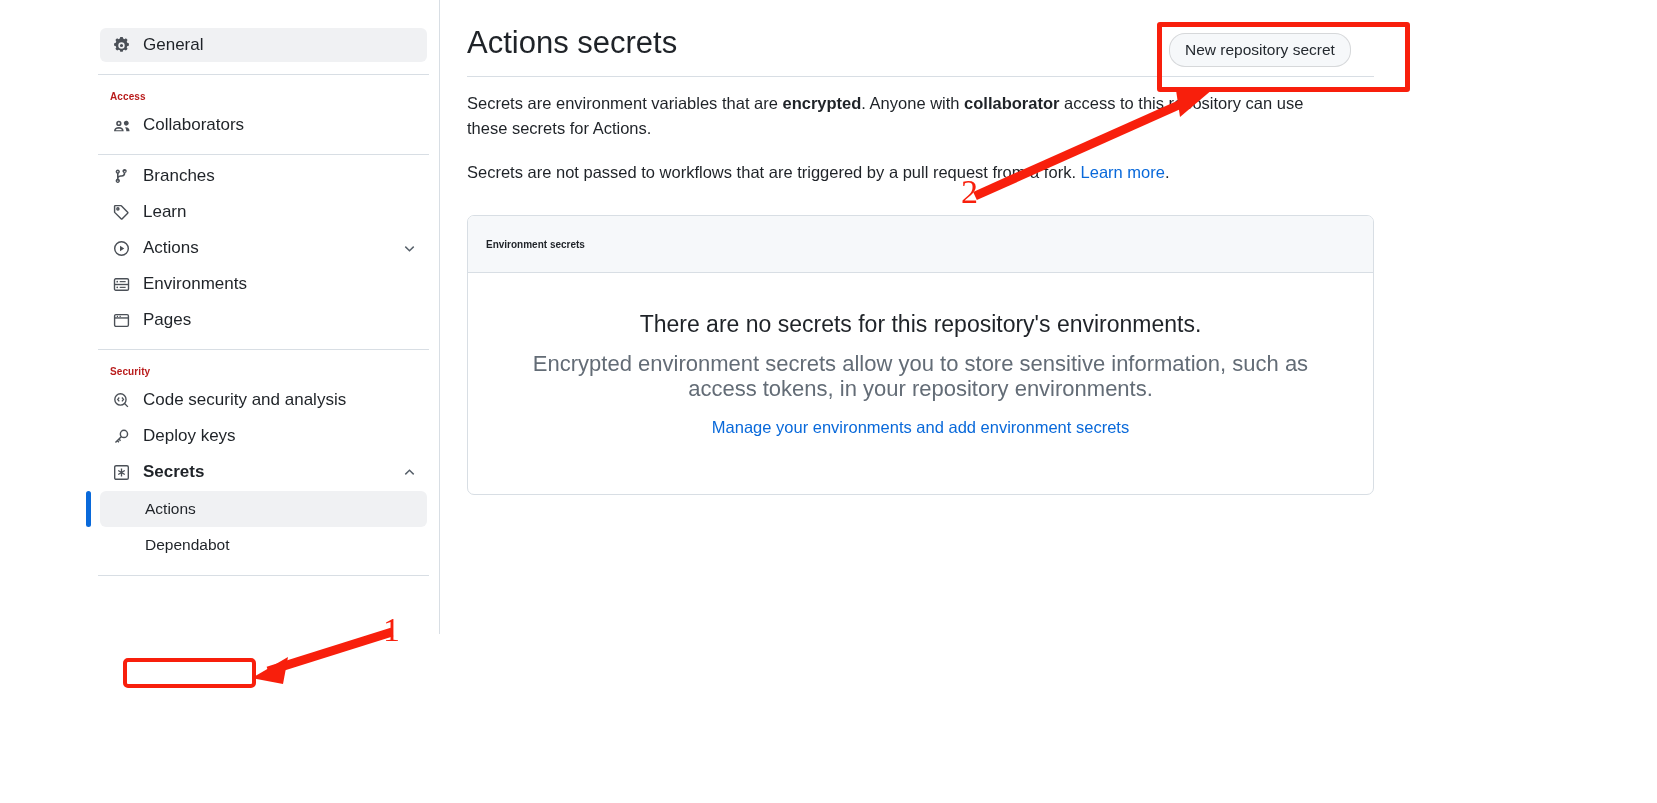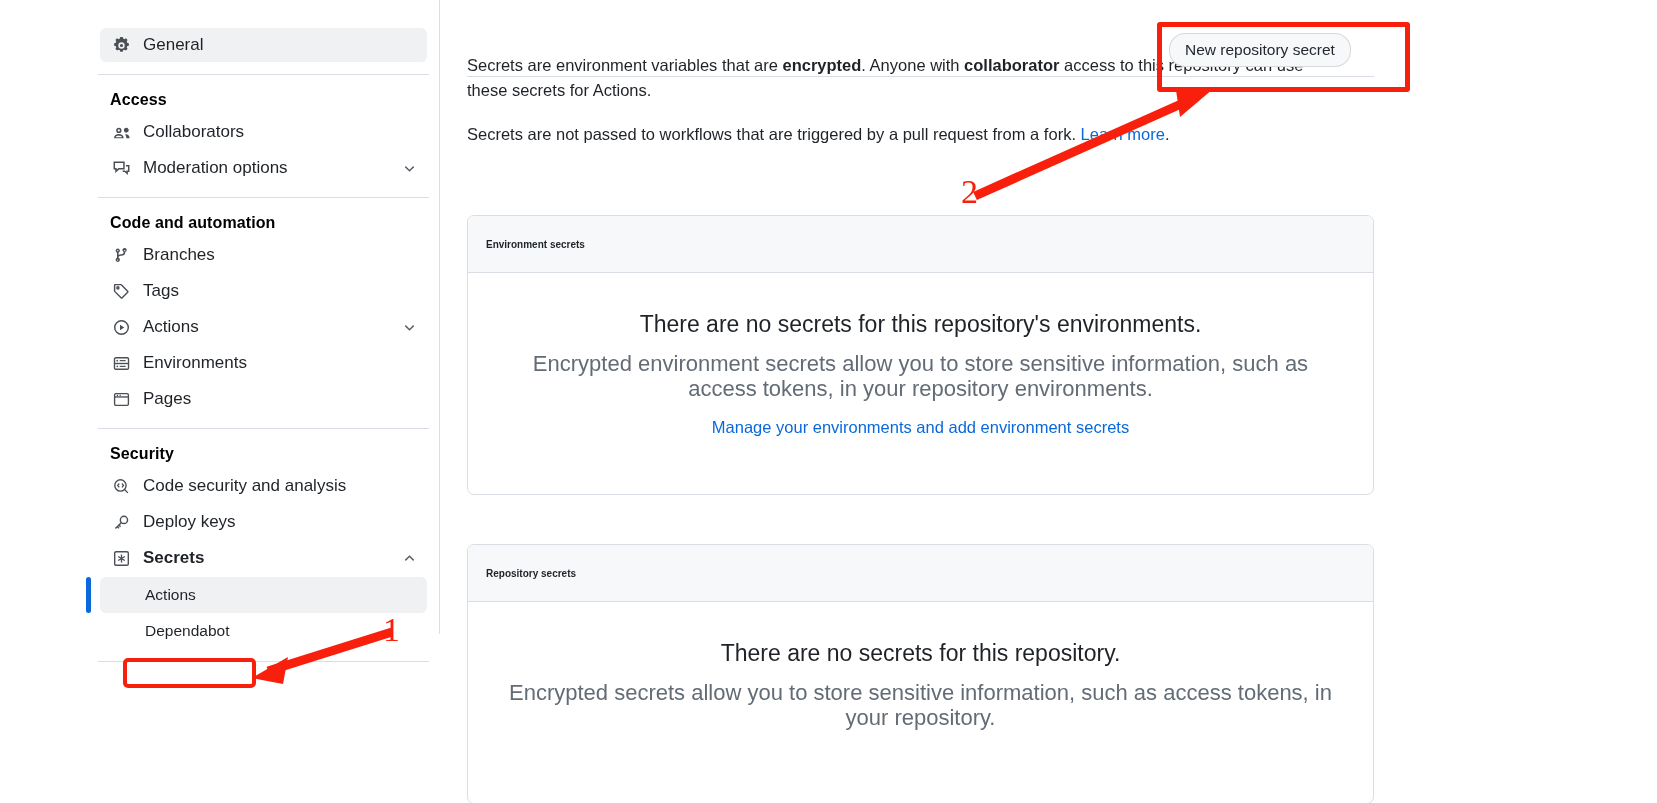--- a/index.html
+++ b/index.html
@@ -40,22 +40,22 @@
     flex: 0 0 22px;
     color: #4b5057;
   }
   .nav-item .label { white-space: nowrap; }
   .nav-item .chev {
     margin-left: auto;
     color: #57606a;
     display: inline-flex; align-items: center;
   }
   .nav-section-title {
-    font-size: 16px;
-    color: #000000;
+    font-size: 10px;
+    color: #b91c1c;
     font-weight: 600;
     padding: 0 22px;
     margin: 16px 0 6px 0;
     letter-spacing: .1px;
   }
   .nav-divider {
     height: 1px;
     background: #d8dee4;
     margin: 12px 10px 4px 10px;
   }
@@ -216,56 +216,41 @@
 
     <div class="nav-item">
       <span class="ico">
         <svg width="17" height="17" viewBox="0 0 16 16" fill="currentColor">
             <path d="M5.5 3.5a2.5 2.5 0 1 1 0 5 2.5 2.5 0 0 1 0-5Zm0 1.5a1 1 0 1 0 0 2 1 1 0 0 0 0-2ZM1 13c0-2.2 2-3.5 4.5-3.5S10 10.8 10 13v.5H1V13Zm1.6-.5h5.8c-.2-1.1-1.3-1.5-2.9-1.5s-2.7.4-2.9 1.5ZM11 4.1a2.3 2.3 0 1 1 1.9 4 2.3 2.3 0 0 1-1.9-4Zm1.2 5.5c1.9.1 3.3 1.2 3.3 3.1v.8h-3v-.5c0-1.2-.4-2.2-1.2-2.9l.9-.5Z"></path>
           </svg>
       </span>
       <span class="label">Collaborators</span>
     </div>
 
-    <div class="nav-item">
-      <span class="ico">
-        <svg width="17" height="17" viewBox="0 0 16 16" fill="none" stroke="currentColor" stroke-width="1.4">
-            <path d="M1.2 2.2h9.1v6.1H5.4L2.8 10.6V8.3H1.2V2.2Z"></path>
-            <path d="M12.2 5.4h2.6v5.2h-1.5v2l-2.2-2h-2"></path>
-          </svg>
-      </span>
-      <span class="label">Moderation options</span>
-      <span class="chev">
-        <svg width="15" height="15" viewBox="0 0 16 16" fill="none" stroke="currentColor" stroke-width="1.5">
-            <path d="M3.5 6 8 10.3 12.5 6"></path>
-          </svg>
-      </span>
-    </div>
 
     <div class="nav-divider"></div>
 
-    <div class="nav-section-title">Code and automation</div>
 
     <div class="nav-item">
       <span class="ico">
         <svg width="17" height="17" viewBox="0 0 16 16" fill="currentColor">
             <path d="M4.5 1.5a2 2 0 0 1 .75 3.85v2.1a3.6 3.6 0 0 1 2-.6h.8a2 2 0 0 0 2-2v-.1A2 2 0 1 1 11.6 4.8 3.5 3.5 0 0 1 8.1 8.3h-.85c-1.1 0-2 .72-2 1.6v.3a2 2 0 1 1-1.5 0V5.35A2 2 0 0 1 4.5 1.5Zm0 1.4a.6.6 0 1 0 0 1.2.6.6 0 0 0 0-1.2Zm0 8.8a.6.6 0 1 0 0 1.2.6.6 0 0 0 0-1.2Zm6.6-8.8a.6.6 0 1 0 0 1.2.6.6 0 0 0 0-1.2Z"></path>
           </svg>
       </span>
       <span class="label">Branches</span>
     </div>
 
     <div class="nav-item">
       <span class="ico">
         <svg width="17" height="17" viewBox="0 0 16 16" fill="none" stroke="currentColor" stroke-width="1.35">
             <path d="M1.5 7.3V2.2a.7.7 0 0 1 .7-.7h5.1c.2 0 .4.1.5.2l6 6c.3.3.3.8 0 1.1l-5.1 5.1c-.3.3-.8.3-1.1 0l-6-6a.7.7 0 0 1-.1-.6Z"></path>
             <circle cx="4.6" cy="4.6" r="1"></circle>
           </svg>
       </span>
-      <span class="label">Tags</span>
+      <span class="label">Learn</span>
     </div>
 
     <div class="nav-item">
       <span class="ico">
         <svg width="17" height="17" viewBox="0 0 16 16" fill="none" stroke="currentColor" stroke-width="1.35">
             <circle cx="8" cy="8" r="6.4"></circle>
             <path d="M6.6 5.4 10.6 8l-4 2.6V5.4Z" fill="currentColor" stroke="none"></path>
           </svg>
       </span>
       <span class="label">Actions</span>
@@ -347,47 +332,41 @@
     </div>
 
     <div class="sub-item">
       <span class="label">Dependabot</span>
     </div>
 
     <div class="nav-divider"></div>
   </nav>
 
   <main class="main">
+    <h1 class="page-title">Actions secrets</h1>
 
     <div class="desc">
       <p><span>Secrets are environment variables that are </span><b>encrypted</b><span>. Anyone with </span><b>collaborator</b><span> access to this repository can use these secrets for Actions.</span></p>
       <p><span>Secrets are not passed to workflows that are triggered by a pull request from a fork. </span><a class="link" href="#">Learn more</a><span>.</span></p>
     </div>
   </main>
 
   <div class="title-rule"></div>
 
   <button class="btn-new">New repository secret</button>
 
   <section class="card" id="card-env">
     <div class="card-header">Environment secrets</div>
     <div class="card-body">
       <h2 class="blank-title">There are no secrets for this repository's environments.</h2>
       <p class="blank-desc">Encrypted environment secrets allow you to store sensitive information, such as access tokens, in your repository environments.</p>
       <a class="blank-link" href="#">Manage your environments and add environment secrets</a>
     </div>
   </section>
 
-  <section class="card" id="card-repo">
-    <div class="card-header">Repository secrets</div>
-    <div class="card-body">
-      <h2 class="blank-title">There are no secrets for this repository.</h2>
-      <p class="blank-desc">Encrypted secrets allow you to store sensitive information, such as access tokens, in your repository.</p>
-    </div>
-  </section>
 
   <div class="anno-box" id="anno-box-button"></div>
   <div class="anno-box" id="anno-box-actions"></div>
 
   <div class="anno-num" id="anno-num-1">1</div>
   <div class="anno-num" id="anno-num-2">2</div>
 
   <svg class="anno-arrow" style="left:0;top:0" width="1657" height="803">
 
     <g>

